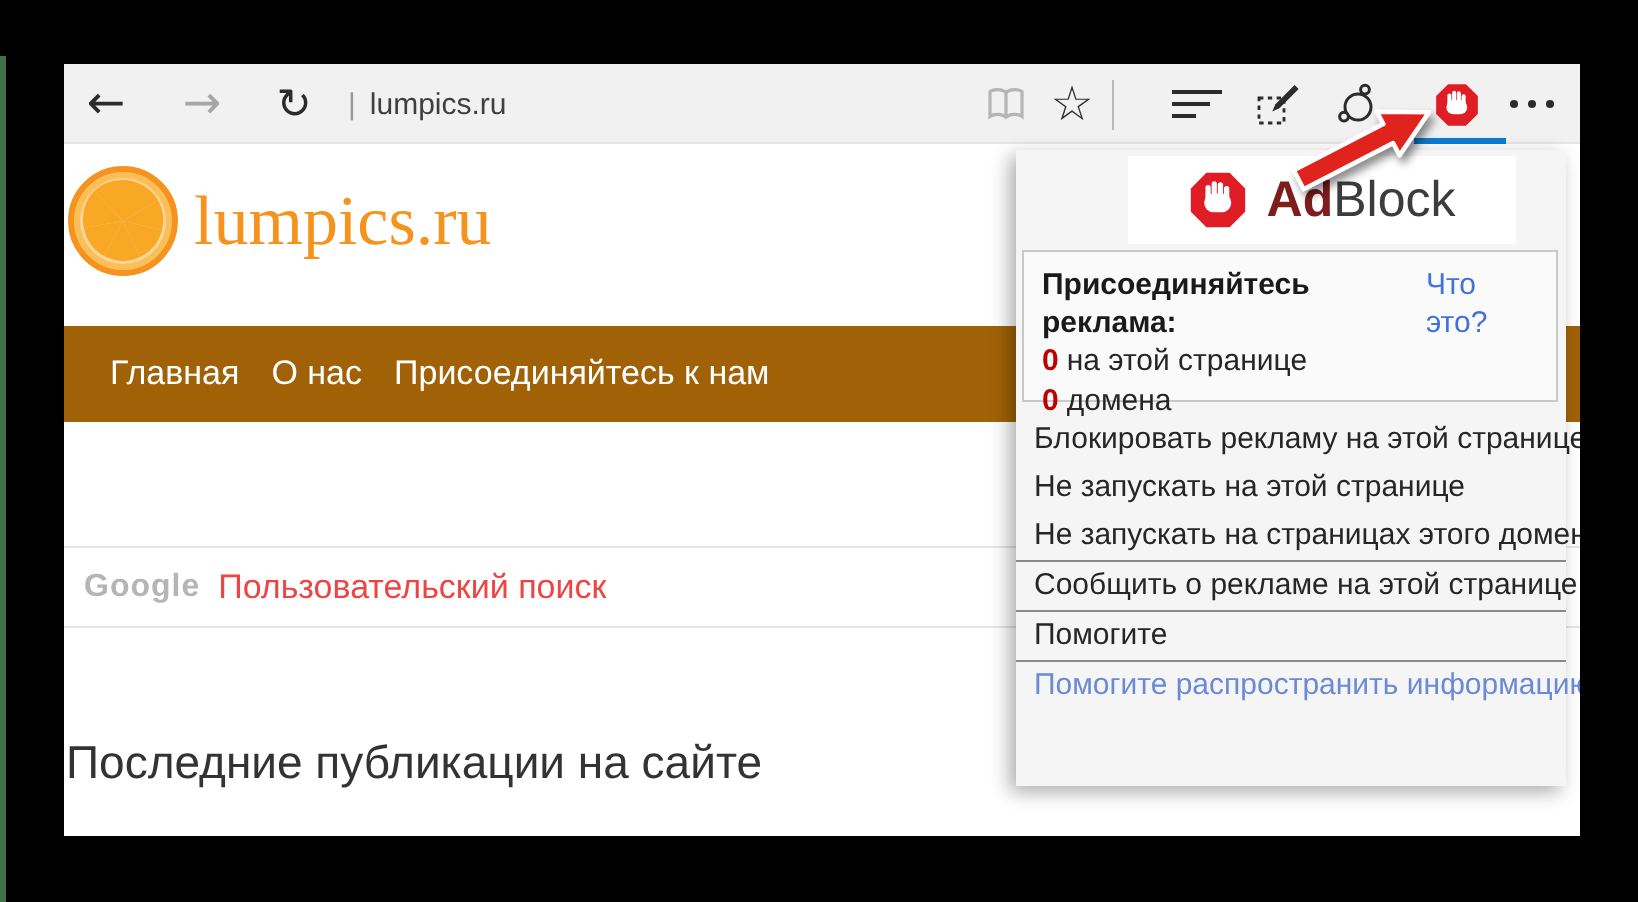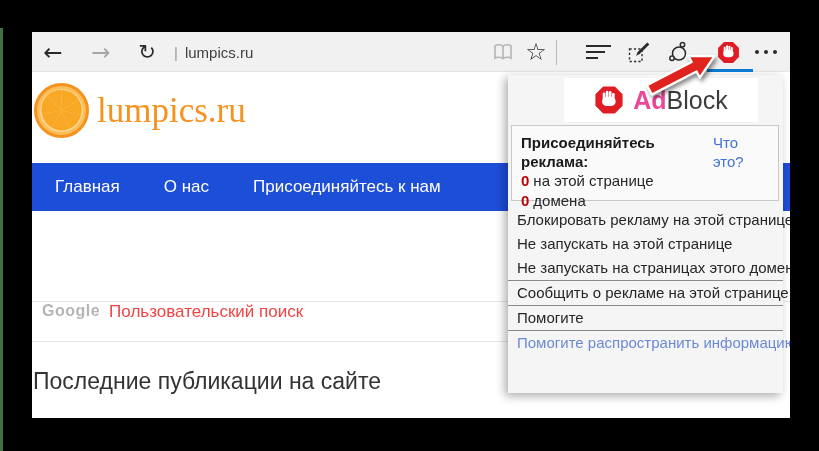--- a/index.html
+++ b/index.html
@@ -28,39 +28,39 @@
   .hub-lines div { height:2px; background:#2b2b2b; }
   .hub-l1 { width:25px; } .hub-l2 { width:19px; } .hub-l3 { width:12px; }
   .dots { display:flex; gap:5px; }
   .dots div { width:4px; height:4px; border-radius:50%; background:#2b2b2b; }
   .accent-line { position:absolute; left:675px; top:37px; width:46px; height:3px; background:#0d7bd4; }
 
   
   .page { position:absolute; left:0; top:41px; width:758px; height:345px; background:#fff; }
   .logo { position:absolute; left:2px; top:10px; display:flex; align-items:center; gap:8px; cursor:pointer; }
   .logo-text { font-family:"Liberation Serif", serif; font-size:35px; color:#f6921e; }
-  .navbar { position:absolute; left:0; top:90px; width:758px; height:48px; background:#1d4ed8;
-            display:flex; align-items:center; gap:44px; padding-left:23px; }
+  .navbar { position:absolute; left:0; top:90px; width:758px; height:48px; background:#a16207;
+            display:flex; align-items:center; gap:16px; padding-left:23px; }
   .nav-item { color:#fff; font-size:17px; cursor:pointer; white-space:nowrap; }
   .searchrow { position:absolute; left:0; top:200px; width:758px; height:41px;
                border-top:1px solid #e4e4e4; border-bottom:1px solid #e4e4e4;
-               display:flex; padding-left:10px; cursor:text;margin-top:28px; }
+               display:flex; align-items:center; padding-left:10px; cursor:text; }
   .gbrand { font-size:16px; font-weight:700; color:#b5b5b5; letter-spacing:0.5px; }
   .gplaceholder { font-size:17px; color:#ef4444; margin-left:9px; }
   .heading { position:absolute; left:1px; top:295px; font-size:23px; font-weight:500; color:#333; }
 
   
   .popup { position:absolute; left:476px; top:43px; width:275px; height:318px;
            background:#f5f5f5; box-shadow:-3px 3px 9px rgba(0,0,0,0.33);
            font-size:15px; color:#262626; z-index:5; }
   .popup-header { position:relative; height:50px; }
   .header-band { position:absolute; left:56px; top:3px; width:194px; height:44px; background:#fff;
                  display:flex; align-items:center; justify-content:center; gap:9px; }
   .ab-title { font-size:25px; color:#3c3c3c; }
-  .ab-title .bold { font-weight:700; color:#ec4899; }
+  .ab-title .bold { font-weight:700; color:#7f1d1d; }
   .statsbox { position:absolute; left:3px; top:50px; width:268px; height:76px;
               background:#fafafa; border:1px solid #c8c8c8; padding:7px 9px; }
   .stats-row1 { display:flex; justify-content:space-between; line-height:19px; }
   .stats-title { font-weight:700; color:#1a1a1a; }
   .help-link { color:#4272d8; cursor:pointer; }
   .stat-line { line-height:20px; }
   .count { color:#c00000; font-weight:700; margin-right:4px; }
   .menu { position:absolute; left:0; top:133px; width:275px; }
   .menu-item { height:24px; line-height:24px; padding-left:9px; cursor:pointer; white-space:nowrap; }
   .divider { border-top:1px solid #8a8a8a; height:0; }

